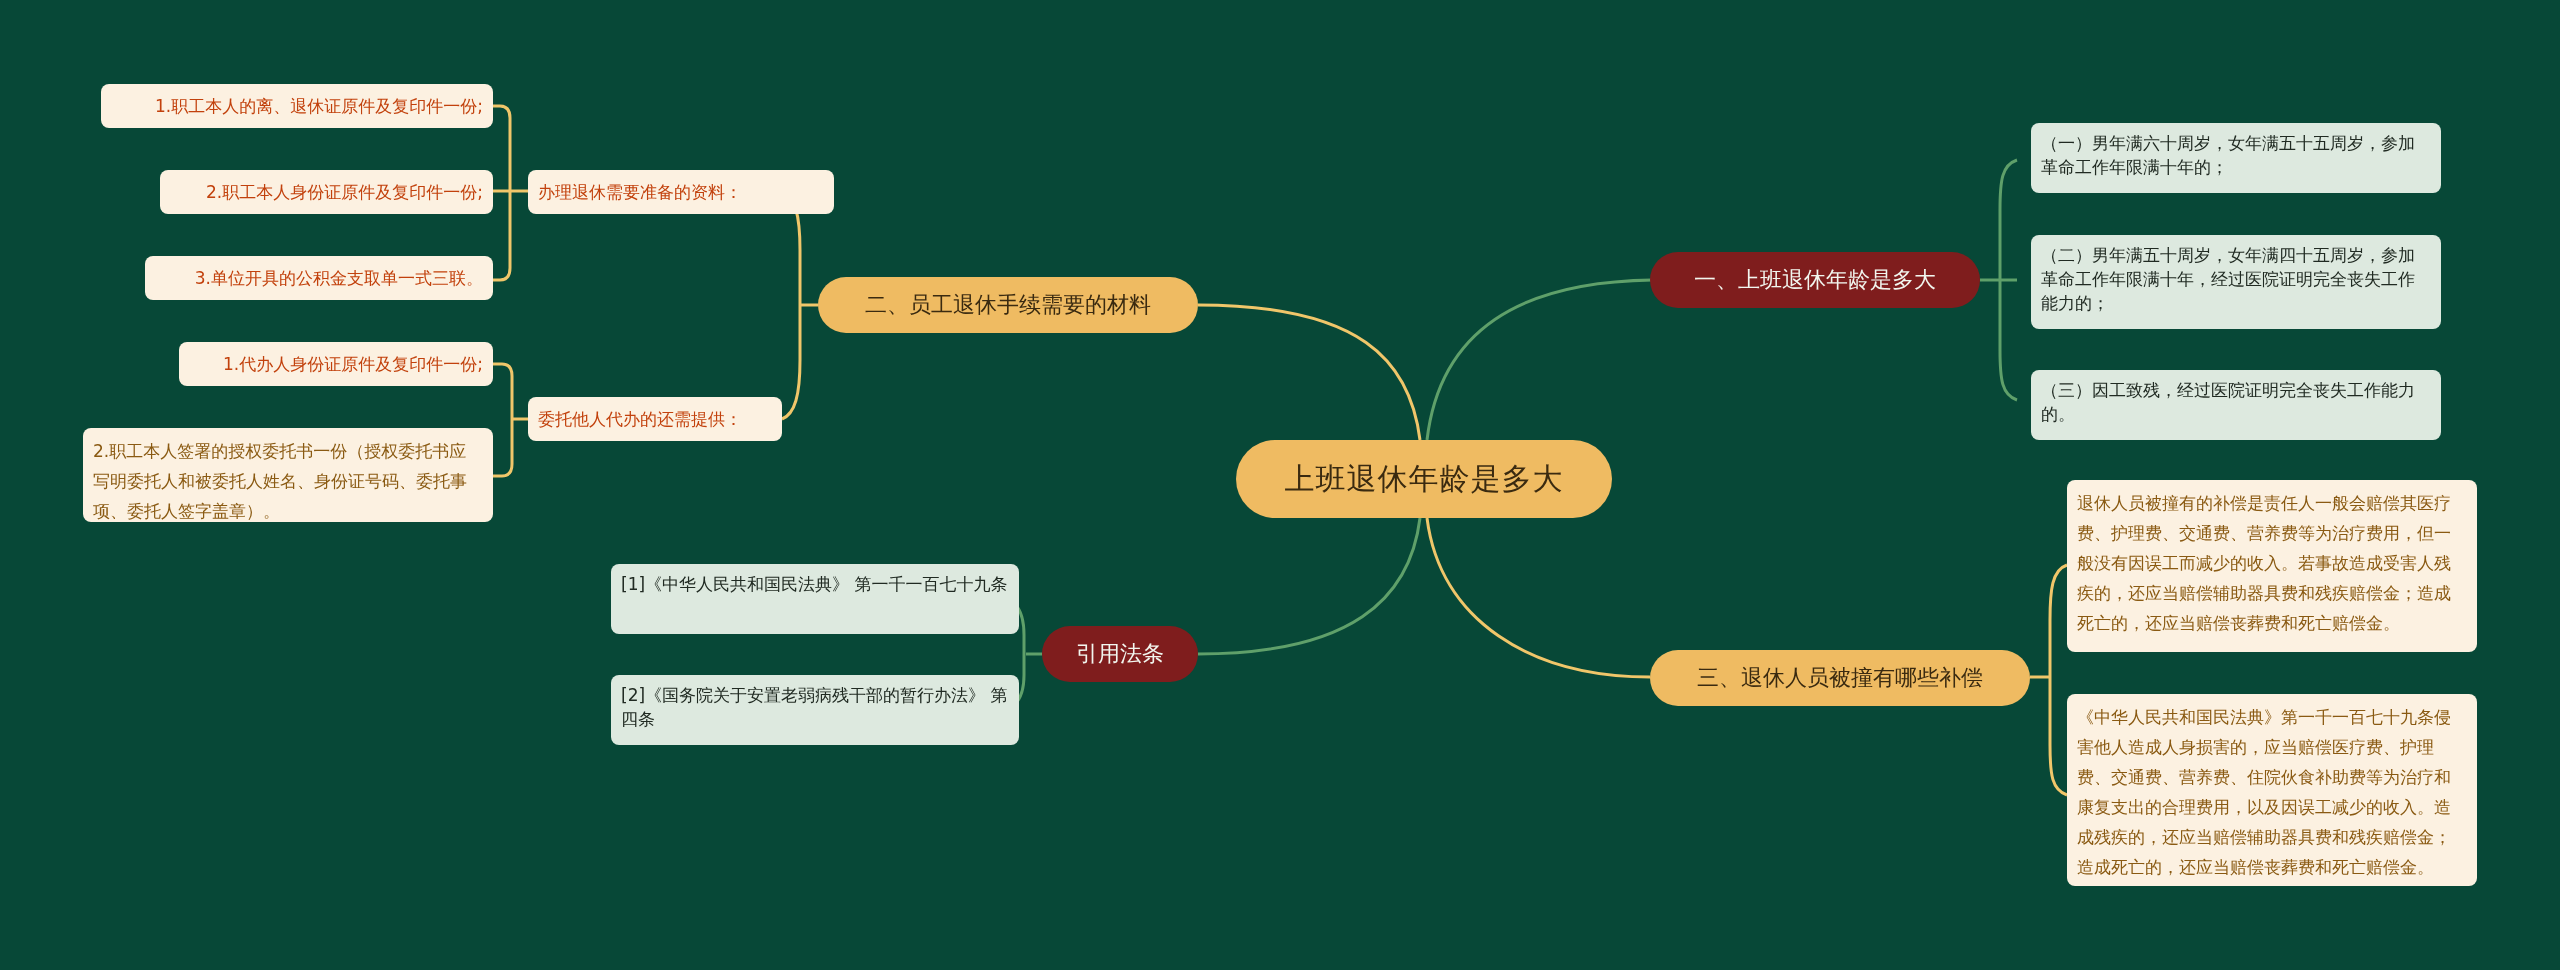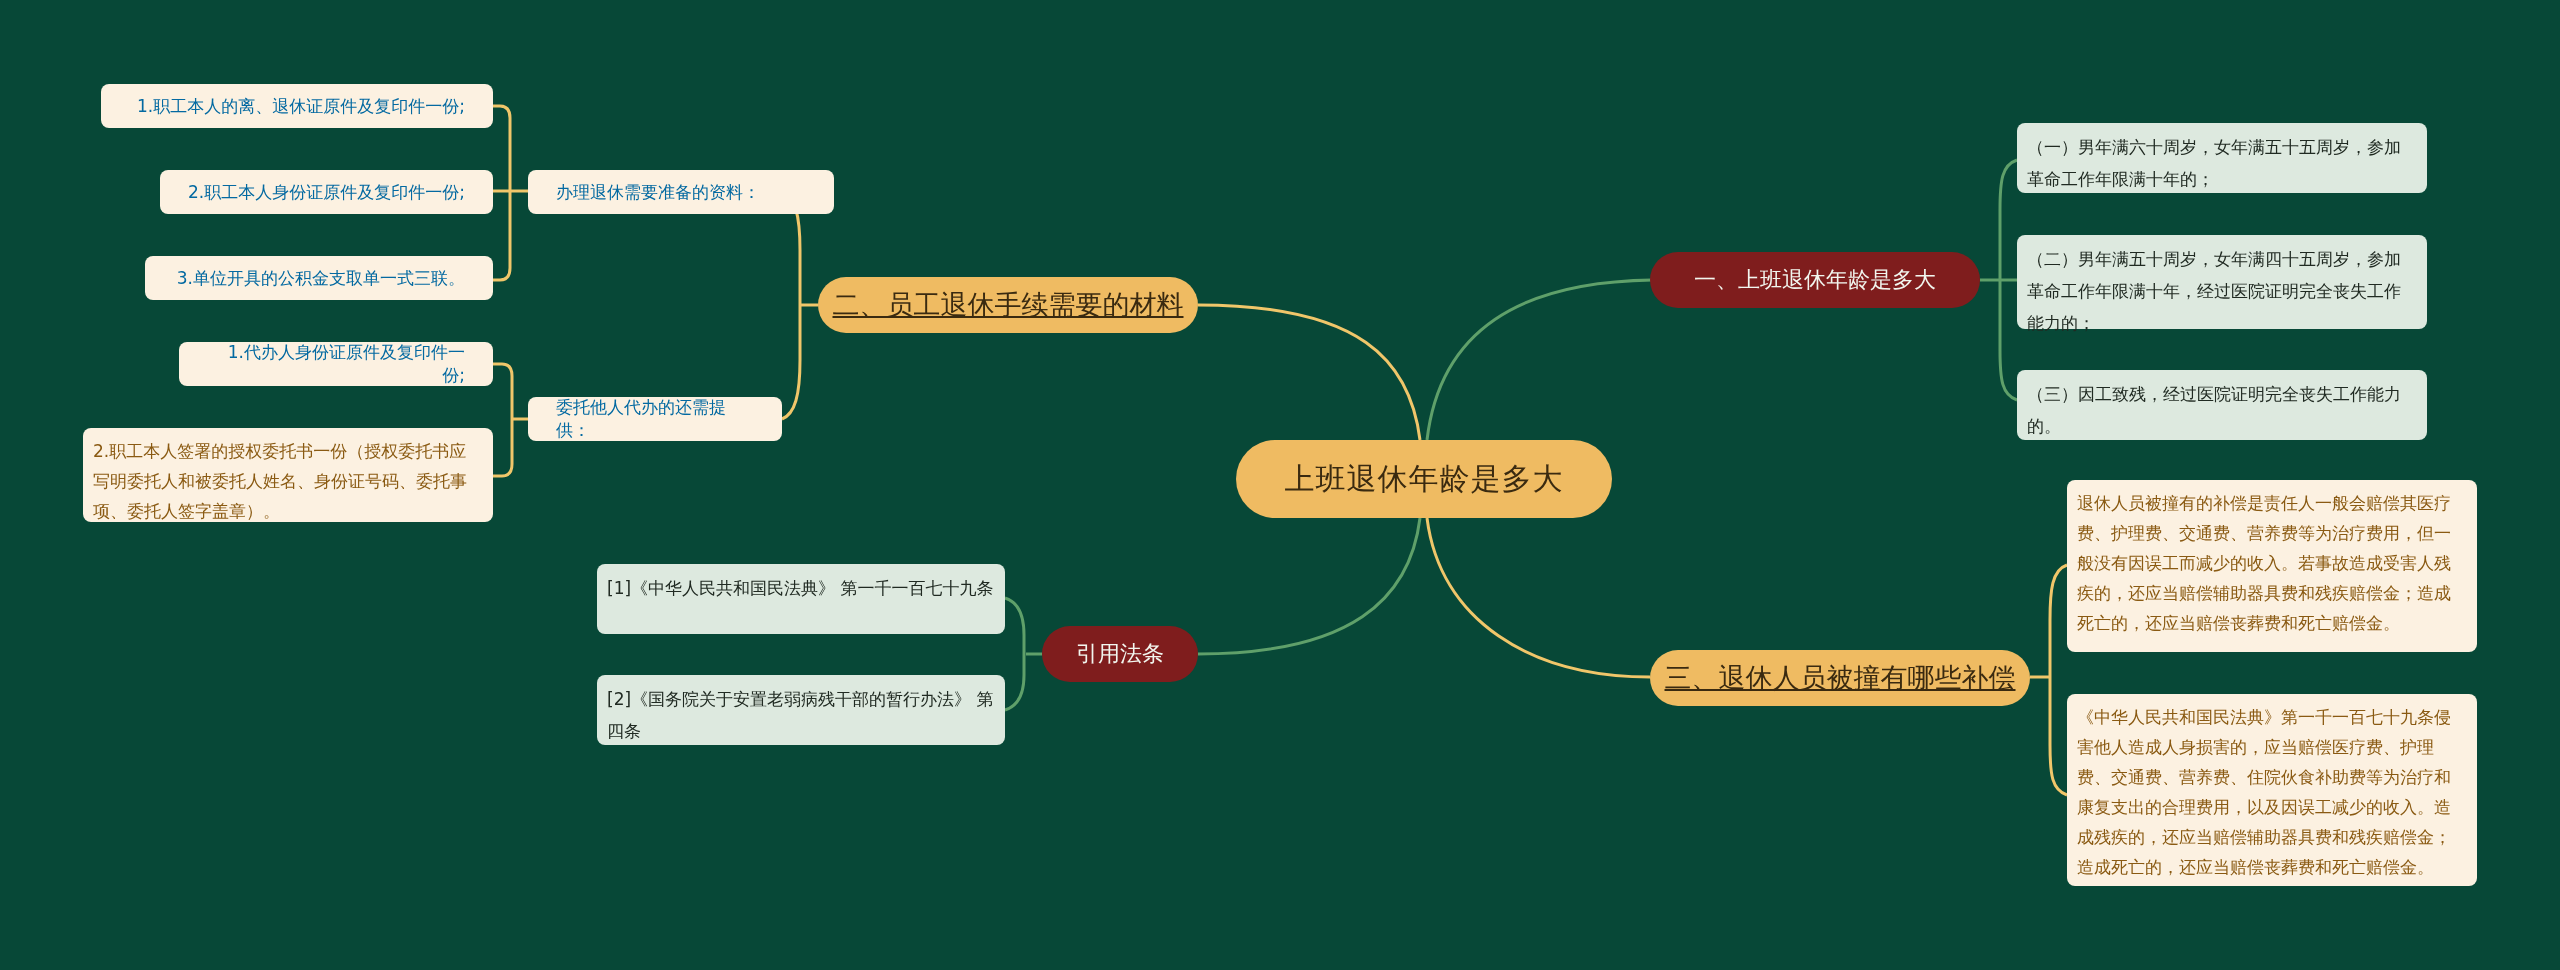--- a/index.html
+++ b/index.html
@@ -14,37 +14,37 @@
     .node { position: absolute; box-sizing: border-box; }
     .root {
       left: 1236px; top: 440px; width: 376px; height: 78px;
       background: #efbb62; border-radius: 39px;
       color: #3a2a10; font-size: 30px;
       display: flex; align-items: center; justify-content: center;
       letter-spacing: 1px;
     }
     .branch-gold {
       background: #efbb62; color: #3a2a10; border-radius: 28px;
-      font-size: 27px; display: flex; align-items: center; justify-content: center; text-decoration: underline;
+      font-size: 22px; display: flex; align-items: center; justify-content: center;
     }
     .branch-green {
       background: #7f1d1d; color: #f2f6ef; border-radius: 28px;
       font-size: 22px; display: flex; align-items: center; justify-content: center;
     }
     .leaf-cream {
       background: #fcf1e1; color: #8a5a12; border-radius: 8px;
       font-size: 17px; line-height: 30px; padding: 8px 10px;
     }
     .leaf-mint {
       background: #dde9df; color: #202a22; border-radius: 8px;
-      font-size: 17px; line-height: 32px; padding: 8px 10px;
+      font-size: 17px; line-height: 24px; padding: 8px 10px; margin-left: 14px;
     }
     .sub-cream {
-      background: #fcf1e1; color: #0369a1; border-radius: 8px;
-      font-size: 17px; display: flex; align-items: center; padding: 0 28px;
+      background: #fcf1e1; color: #c2410c; border-radius: 8px;
+      font-size: 17px; display: flex; align-items: center; padding: 0 10px;
     }
     .right { text-align: right; }
   </style>
 </head>
 <body>
 
 <div id="canvas">
 
   <svg class="links" viewBox="0 0 2560 970">
 

